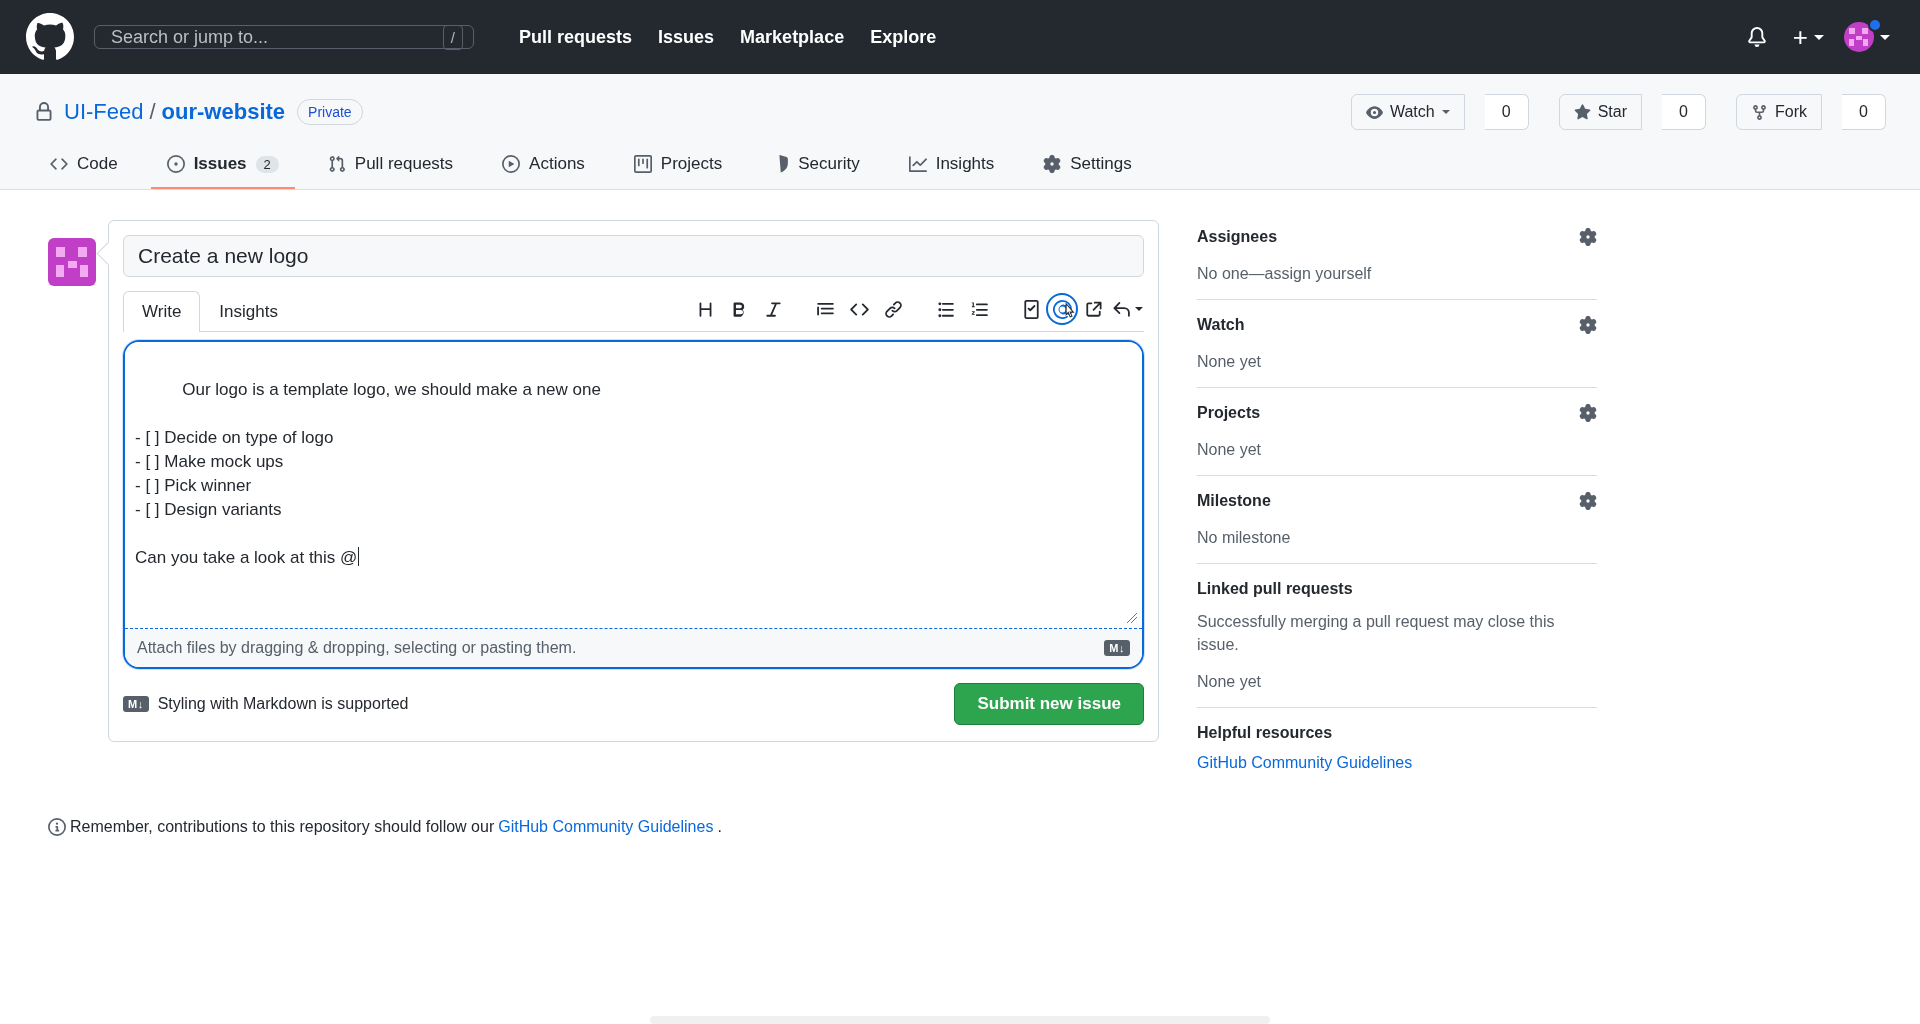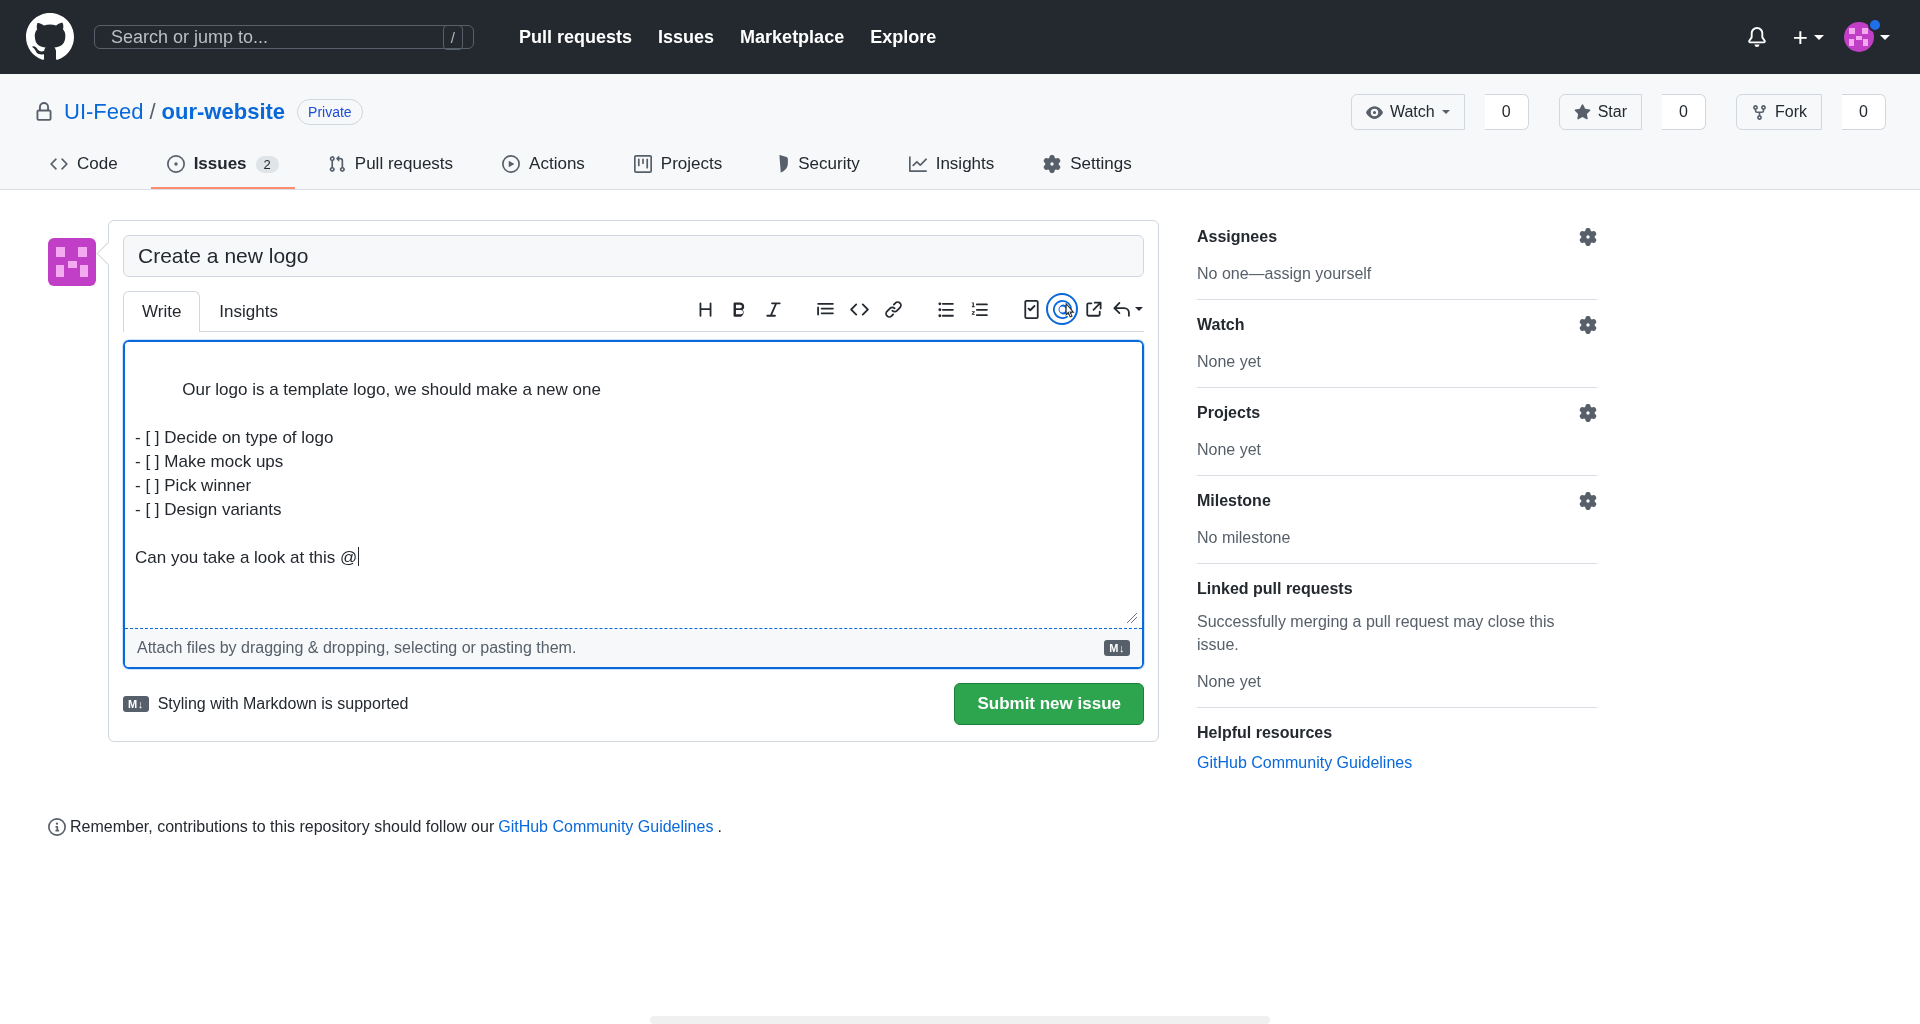--- a/index.html
+++ b/index.html
@@ -262,21 +262,21 @@
   .tool .caret-sm {
     width: 0; height: 0;
     border-left: 4px solid transparent;
     border-right: 4px solid transparent;
     border-top: 4px solid #24292f;
     margin-left: 4px;
   }
 
   .body-field {
     border: 2px solid #0969da;
-    border-radius: 6px;
+    border-radius: 16px;
     margin-top: 8px;
     overflow: hidden;
     box-shadow: 0 0 0 1px #0969da33;
   }
   .body-text {
     min-height: 232px;
     padding: 12px 10px 10px 10px;
     font-size: 17px;
     line-height: 24px;
     color: #24292f;

